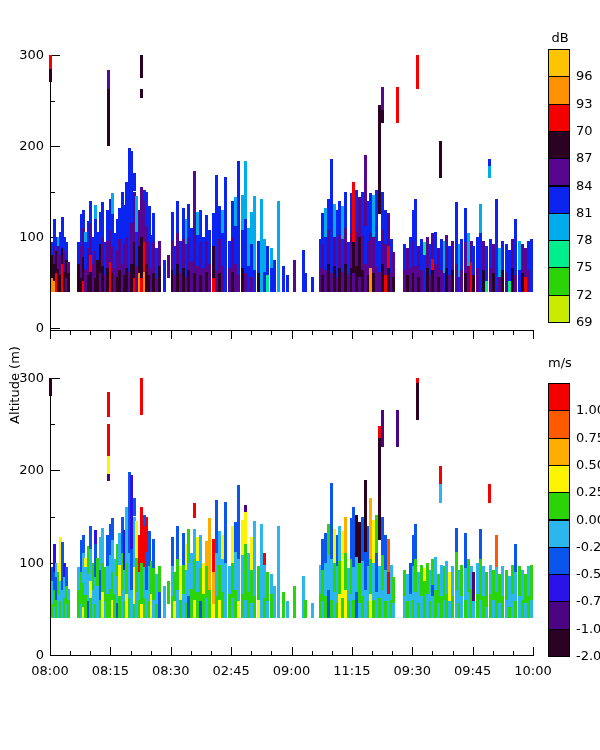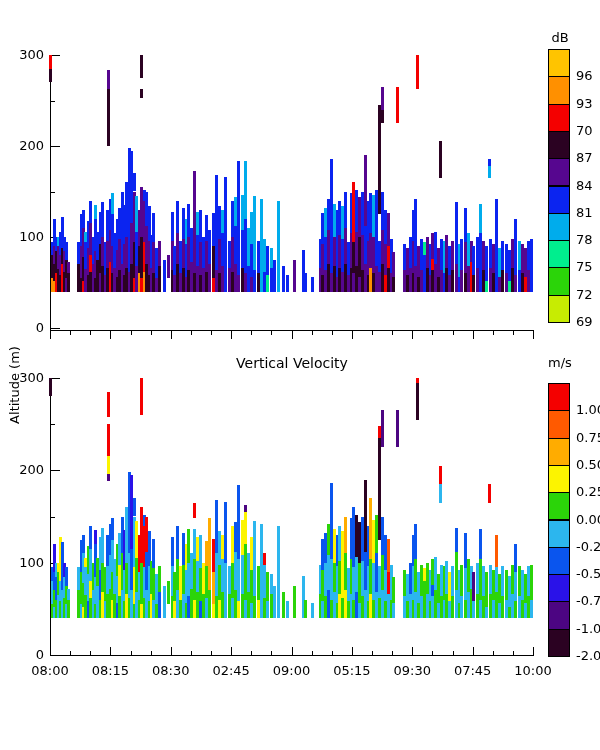--- a/index.html
+++ b/index.html
@@ -20,21 +20,20 @@
   .cb-label{position:absolute;font-size:13px;}
   .cell{position:absolute;}
 </style>
 </head>
 <body>
 
 <div id="fig">
 
   <div class="abs unit-label" style="top:30px">dB</div>
 
-  <div class="abs panel-title" style="top:355px">Vertical Velocity</div>
   <div class="abs unit-label" style="top:355px">m/s</div>
 
   <div class="abs" id="ylabel">Altitude (m)</div>
 
   <div id="plots">
       <div class="abs axis-line" style="left: 50px; top: 55px; width: 1px; height: 276px;"></div>
       <div class="abs axis-line" style="left: 50px; top: 330px; width: 484px; height: 1px;"></div>
       <div class="abs tick" style="left: 51px; top: 328px; width: 9px; height: 1px;"></div>
       <div class="abs ytick-label" style="left: 12px; top: 320px;">0</div>
       <div class="abs tick" style="left: 51px; top: 237px; width: 9px; height: 1px;"></div>
@@ -533,23 +532,23 @@
       <div class="abs tick" style="left: 452.5px; top: 651px; width: 1px; height: 4px;"></div>
       <div class="abs tick" style="left: 472.625px; top: 647px; width: 1px; height: 8px;"></div>
       <div class="abs tick" style="left: 492.75px; top: 651px; width: 1px; height: 4px;"></div>
       <div class="abs tick" style="left: 512.875px; top: 651px; width: 1px; height: 4px;"></div>
       <div class="abs tick" style="left: 533px; top: 647px; width: 1px; height: 8px;"></div>
       <div class="abs xtick-label" style="left: 25px; top: 663px;">08:00</div>
       <div class="abs xtick-label" style="left: 85.375px; top: 663px;">08:15</div>
       <div class="abs xtick-label" style="left: 145.75px; top: 663px;">08:30</div>
       <div class="abs xtick-label" style="left: 206.125px; top: 663px;">02:45</div>
       <div class="abs xtick-label" style="left: 266.5px; top: 663px;">09:00</div>
-      <div class="abs xtick-label" style="left: 326.875px; top: 663px;">05:15</div>
+      <div class="abs xtick-label" style="left: 326.875px; top: 663px;">11:15</div>
       <div class="abs xtick-label" style="left: 387.25px; top: 663px;">09:30</div>
-      <div class="abs xtick-label" style="left: 447.625px; top: 663px;">07:45</div>
+      <div class="abs xtick-label" style="left: 447.625px; top: 663px;">09:45</div>
       <div class="abs xtick-label" style="left: 508px; top: 663px;">10:00</div>
       <div class="abs cb-seg" style="left: 548px; top: 383px; width: 22px; height: 28.3px; background: rgb(244, 0, 0);"></div>
       <div class="abs cb-seg" style="left: 548px; top: 410.3px; width: 22px; height: 28.3px; background: rgb(255, 90, 0);"></div>
       <div class="abs cb-seg" style="left: 548px; top: 437.6px; width: 22px; height: 28.3px; background: rgb(255, 172, 0);"></div>
       <div class="abs cb-seg" style="left: 548px; top: 464.9px; width: 22px; height: 28.3px; background: rgb(252, 244, 0);"></div>
       <div class="abs cb-seg" style="left: 548px; top: 492.2px; width: 22px; height: 28.3px; background: rgb(43, 212, 9);"></div>
       <div class="abs cb-seg" style="left: 548px; top: 519.5px; width: 22px; height: 28.3px; background: rgb(44, 182, 238);"></div>
       <div class="abs cb-seg" style="left: 548px; top: 546.8px; width: 22px; height: 28.3px; background: rgb(10, 85, 238);"></div>
       <div class="abs cb-seg" style="left: 548px; top: 574.1px; width: 22px; height: 28.3px; background: rgb(42, 18, 232);"></div>
       <div class="abs cb-seg" style="left: 548px; top: 601.4px; width: 22px; height: 28.3px; background: rgb(76, 5, 130);"></div>

